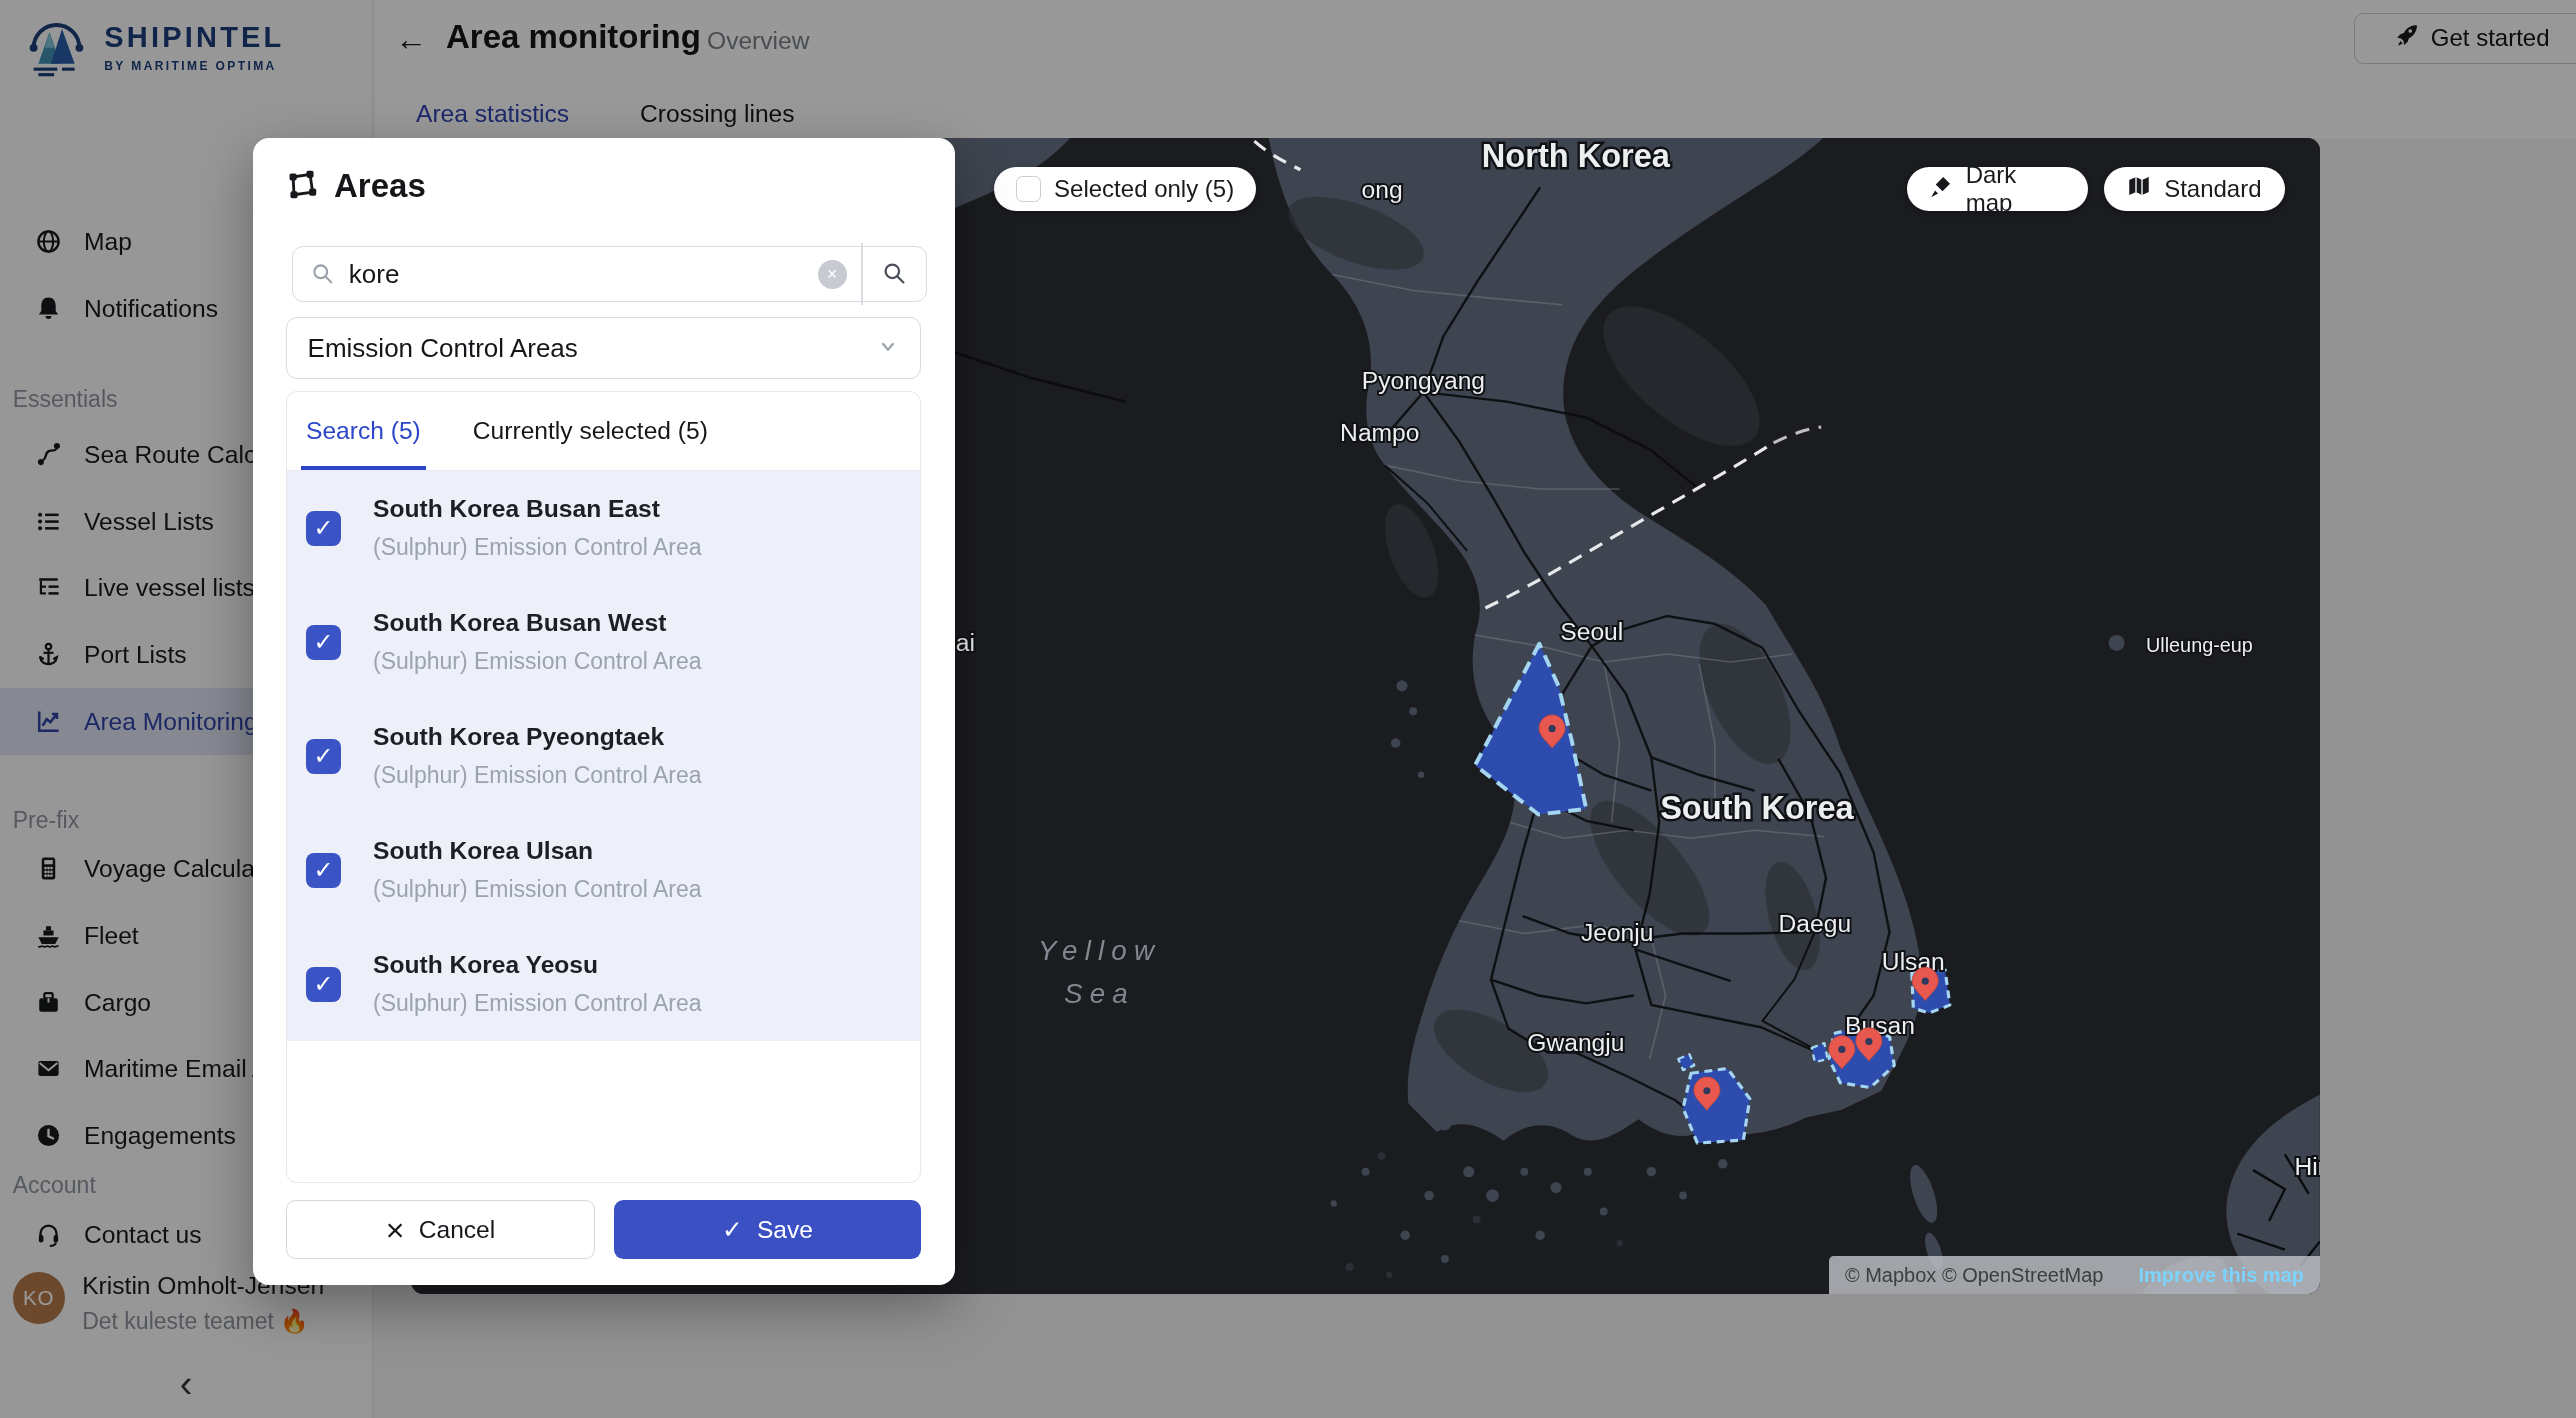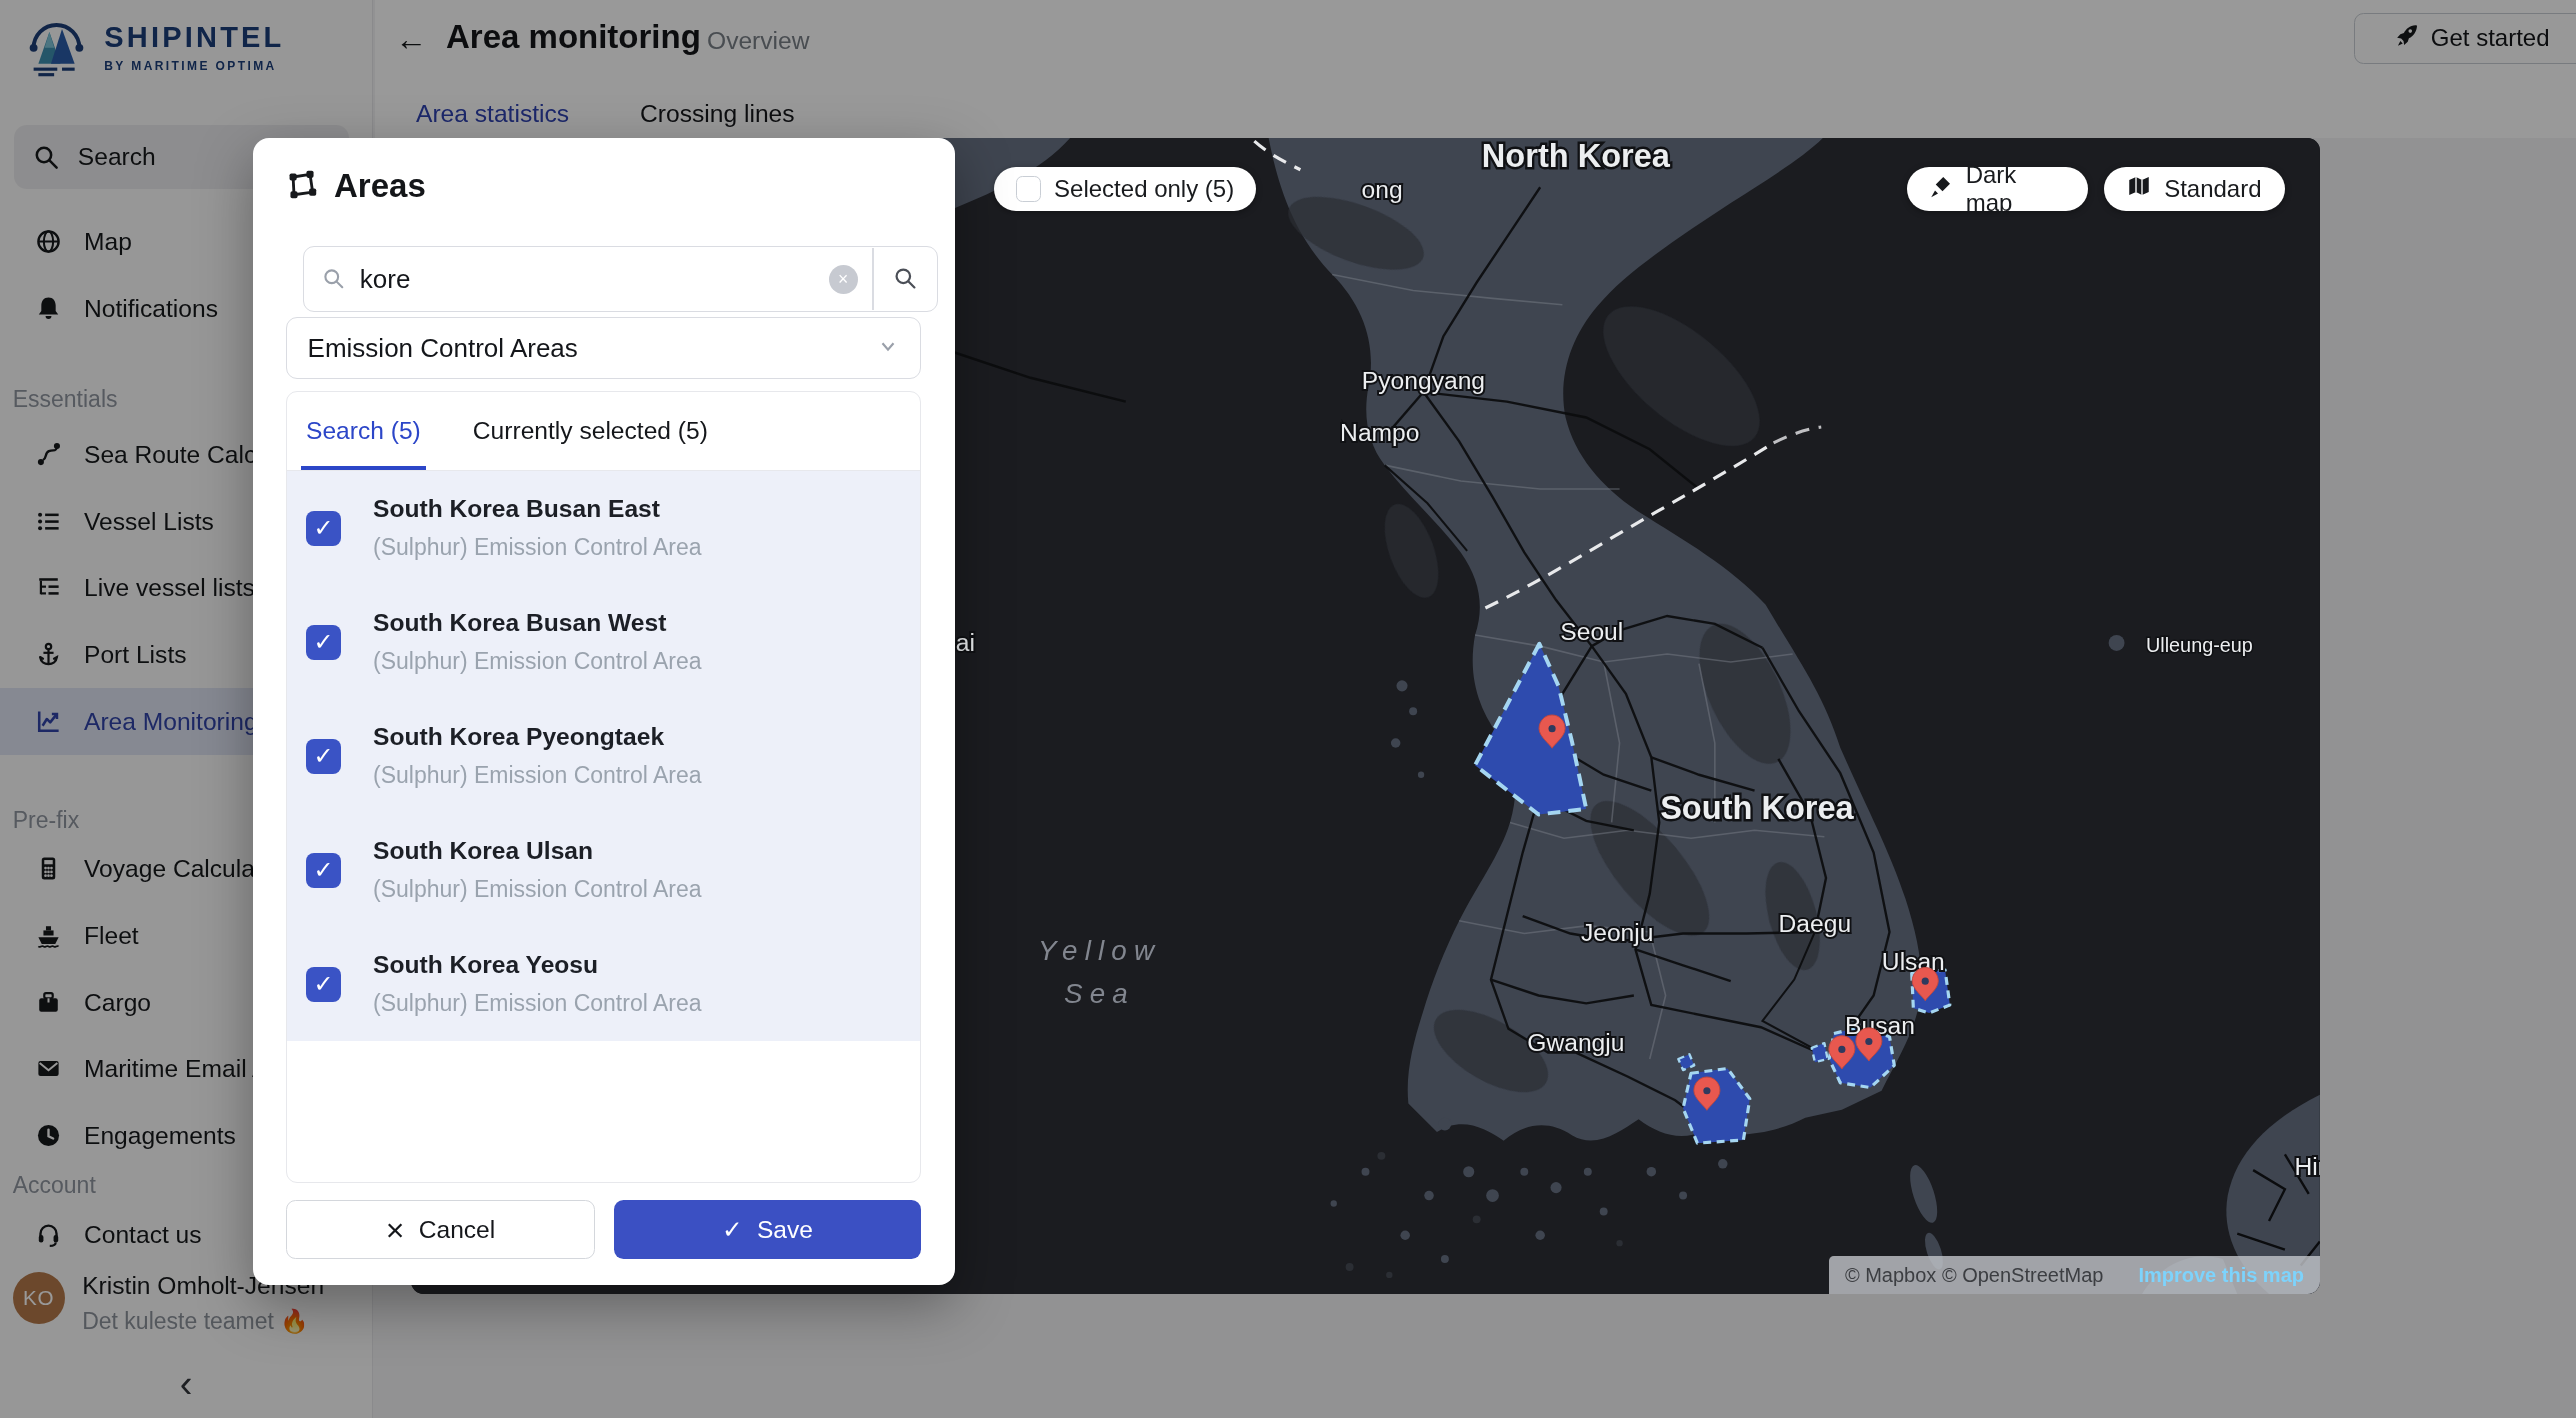--- a/index.html
+++ b/index.html
@@ -52,21 +52,21 @@
   text { font-family:"Liberation Sans",sans-serif; fill:#eceef0; }
   .city { font-size:31px; paint-order:stroke; stroke:#101114; stroke-width:5px; }
   .city-sm { font-size:25px; paint-order:stroke; stroke:#101114; stroke-width:4px; }
   .country { font-size:41px; font-weight:600; paint-order:stroke; stroke:#101114; stroke-width:6px; }
   .sea-label { font-size:35px; font-style:italic; letter-spacing:9px; fill:#82868f; }
 
   
   #modal { position:absolute; left:253px; top:138px; width:702px; height:1147px; background:#fff; border-radius:16px; z-index:30; box-shadow:0 19px 56px rgba(0,0,0,.35); }
   .modal-title-row { position:absolute; left:33px; top:29px; display:flex; align-items:center; gap:16px; }
   .modal-title { font-size:33px; font-weight:700; color:#141619; }
-  .m-search { position:absolute; left:50px; top:108px; width:635px; height:66px; border:1.6px solid #dadce2; border-radius:11px; display:flex; align-items:center; }
+  .m-search { position:absolute; left:39px; top:108px; width:635px; height:56px; border:1.6px solid #dadce2; border-radius:11px; display:flex; align-items:center; }
   .m-search input { border:none; outline:none; font-size:26px; color:#14161a; flex:1; font-family:"Liberation Sans",sans-serif; background:transparent; }
   .clear-btn { width:29px; height:29px; border-radius:50%; background:#c7cad1; color:#fff; font-size:17.5px; display:flex; align-items:center; justify-content:center; margin-right:14.3px; }
   .m-search .vdiv { width:1.6px; height:62px; background:#dadce2; }
   .m-dropdown { position:absolute; left:33px; top:179px; width:635px; height:62px; border:1.6px solid #dadce2; border-radius:11px; display:flex; align-items:center; padding:0 20.6px; font-size:26px; color:#14161a; justify-content:space-between; }
   .m-card { position:absolute; left:33px; top:253px; width:635px; height:792px; border:1.6px solid #e7e8ec; border-radius:11px; overflow:hidden; background:#fff; }
   .m-tabs { position:relative; height:79px; border-bottom:1.6px solid #e7e8ec; display:flex; align-items:center; padding:0 19px; gap:52px; font-size:24.6px; }
   .m-tab-search { color:#2c46c8; font-weight:500; position:relative; }
   .m-tab-search:after { content:""; position:absolute; left:-4.8px; right:-4.8px; bottom:-25.4px; height:4.8px; background:#2c46c8; }
   .m-tab-selected { color:#15171b; }
   .result-row { height:114px; background:#edf0f9; display:flex; align-items:center; padding:0 19px; gap:32px; }
@@ -97,29 +97,20 @@
           <rect x="22" y="76" width="20" height="4" fill="#1d3f78"></rect>
           <rect x="52" y="69" width="16" height="4" fill="#1d3f78"></rect>
         </svg>
       </span>
       <span class="logo-text">
         <div class="l1">SHIPINTEL</div>
         <div class="l2">BY MARITIME OPTIMA</div>
       </span>
     </div>
 
-    <div class="side-search">
-      <span class="nicon">
-        <svg viewBox="0 0 32 32" width="27" height="27">
-            <circle cx="13" cy="13" r="8.5" fill="none" stroke="#17191c" stroke-width="3"></circle>
-            <line x1="19.5" y1="19.5" x2="28" y2="28" stroke="#17191c" stroke-width="3" stroke-linecap="round"></line>
-          </svg>
-      </span>
-      <span class="lbl">Search</span>
-    </div>
 
     <div class="nav-item" style="top:208px">
       <span class="nicon">
           <svg viewBox="0 0 32 32" width="27" height="27">
             <circle cx="16" cy="16" r="12" fill="none" stroke="#17191c" stroke-width="2.8"></circle>
             <ellipse cx="16" cy="16" rx="5.5" ry="12" fill="none" stroke="#17191c" stroke-width="2.4"></ellipse>
             <line x1="4.5" y1="16" x2="27.5" y2="16" stroke="#17191c" stroke-width="2.4"></line>
           </svg>
         </span>
       <span class="nlabel">Map</span>

